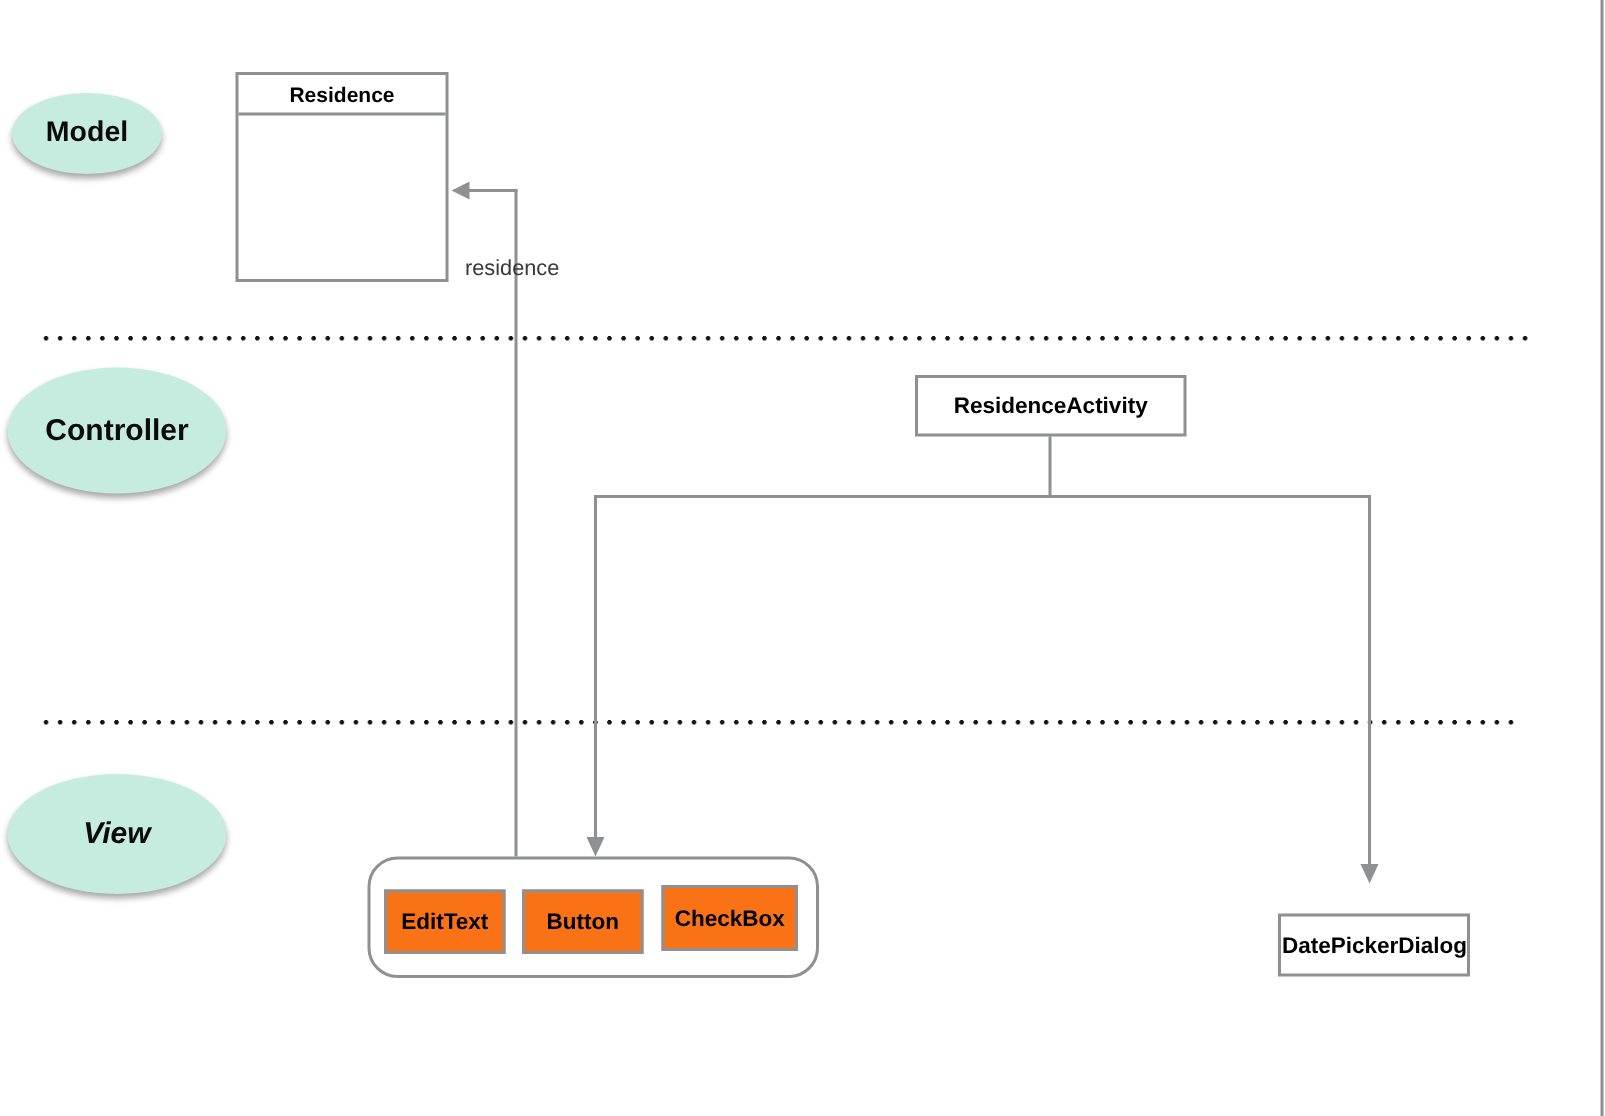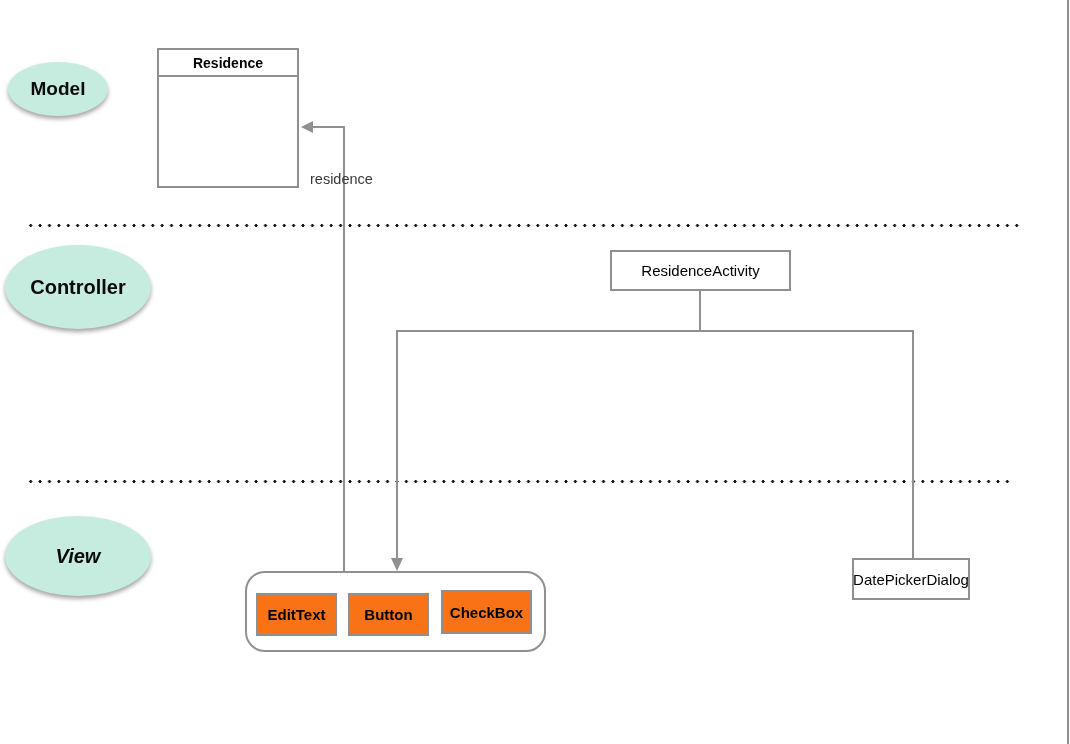--- a/index.html
+++ b/index.html
@@ -53,21 +53,21 @@
   
   .widget-group {
     position:absolute; border:2px solid #8e9091; border-radius:20px;
     background:transparent;
   }
   .widget-box {
     position:absolute; border:2px solid #8e9091; background:#f97316;
     display:flex; align-items:center; justify-content:center;
     font-weight:bold; font-size:15px;
   }
-  .bold15 { font-weight:normal; font-size:15px; }
+  .bold15 { font-weight:bold; font-size:15px; }
 </style>
 </head>
 <body>
 
 <div class="canvas">
 
   <div class="dotline" style="left:26px; top:224px; width:994px;"></div>
   <div class="dotline" style="left:26px; top:480px; width:988px;"></div>
 
   <div class="ellipse" style="left:8px; top:62px; width:100px; height:54px; font-size:19px;">
@@ -105,19 +105,19 @@
       <span>EditText</span>
     </div>
     <div class="widget-box" style="left:101px; top:20px; width:81px; height:43px;">
       <span>Button</span>
     </div>
     <div class="widget-box" style="left:194px; top:17px; width:91px; height:44px;">
       <span>CheckBox</span>
     </div>
   </div>
 
-  <div class="classbox flexcenter bold15" style="left:852px; top:558px; width:118px; height:42px;">
+  <div class="classbox flexcenter bold15" style="left:852px; top:609px; width:128px; height:42px;justify-content:flex-end;">
     <span>DatePickerDialog</span>
   </div>
 
   <div class="vline" style="left:1067px; top:0; height:744px;"></div>
 
 </div>
 
 </body></html>

